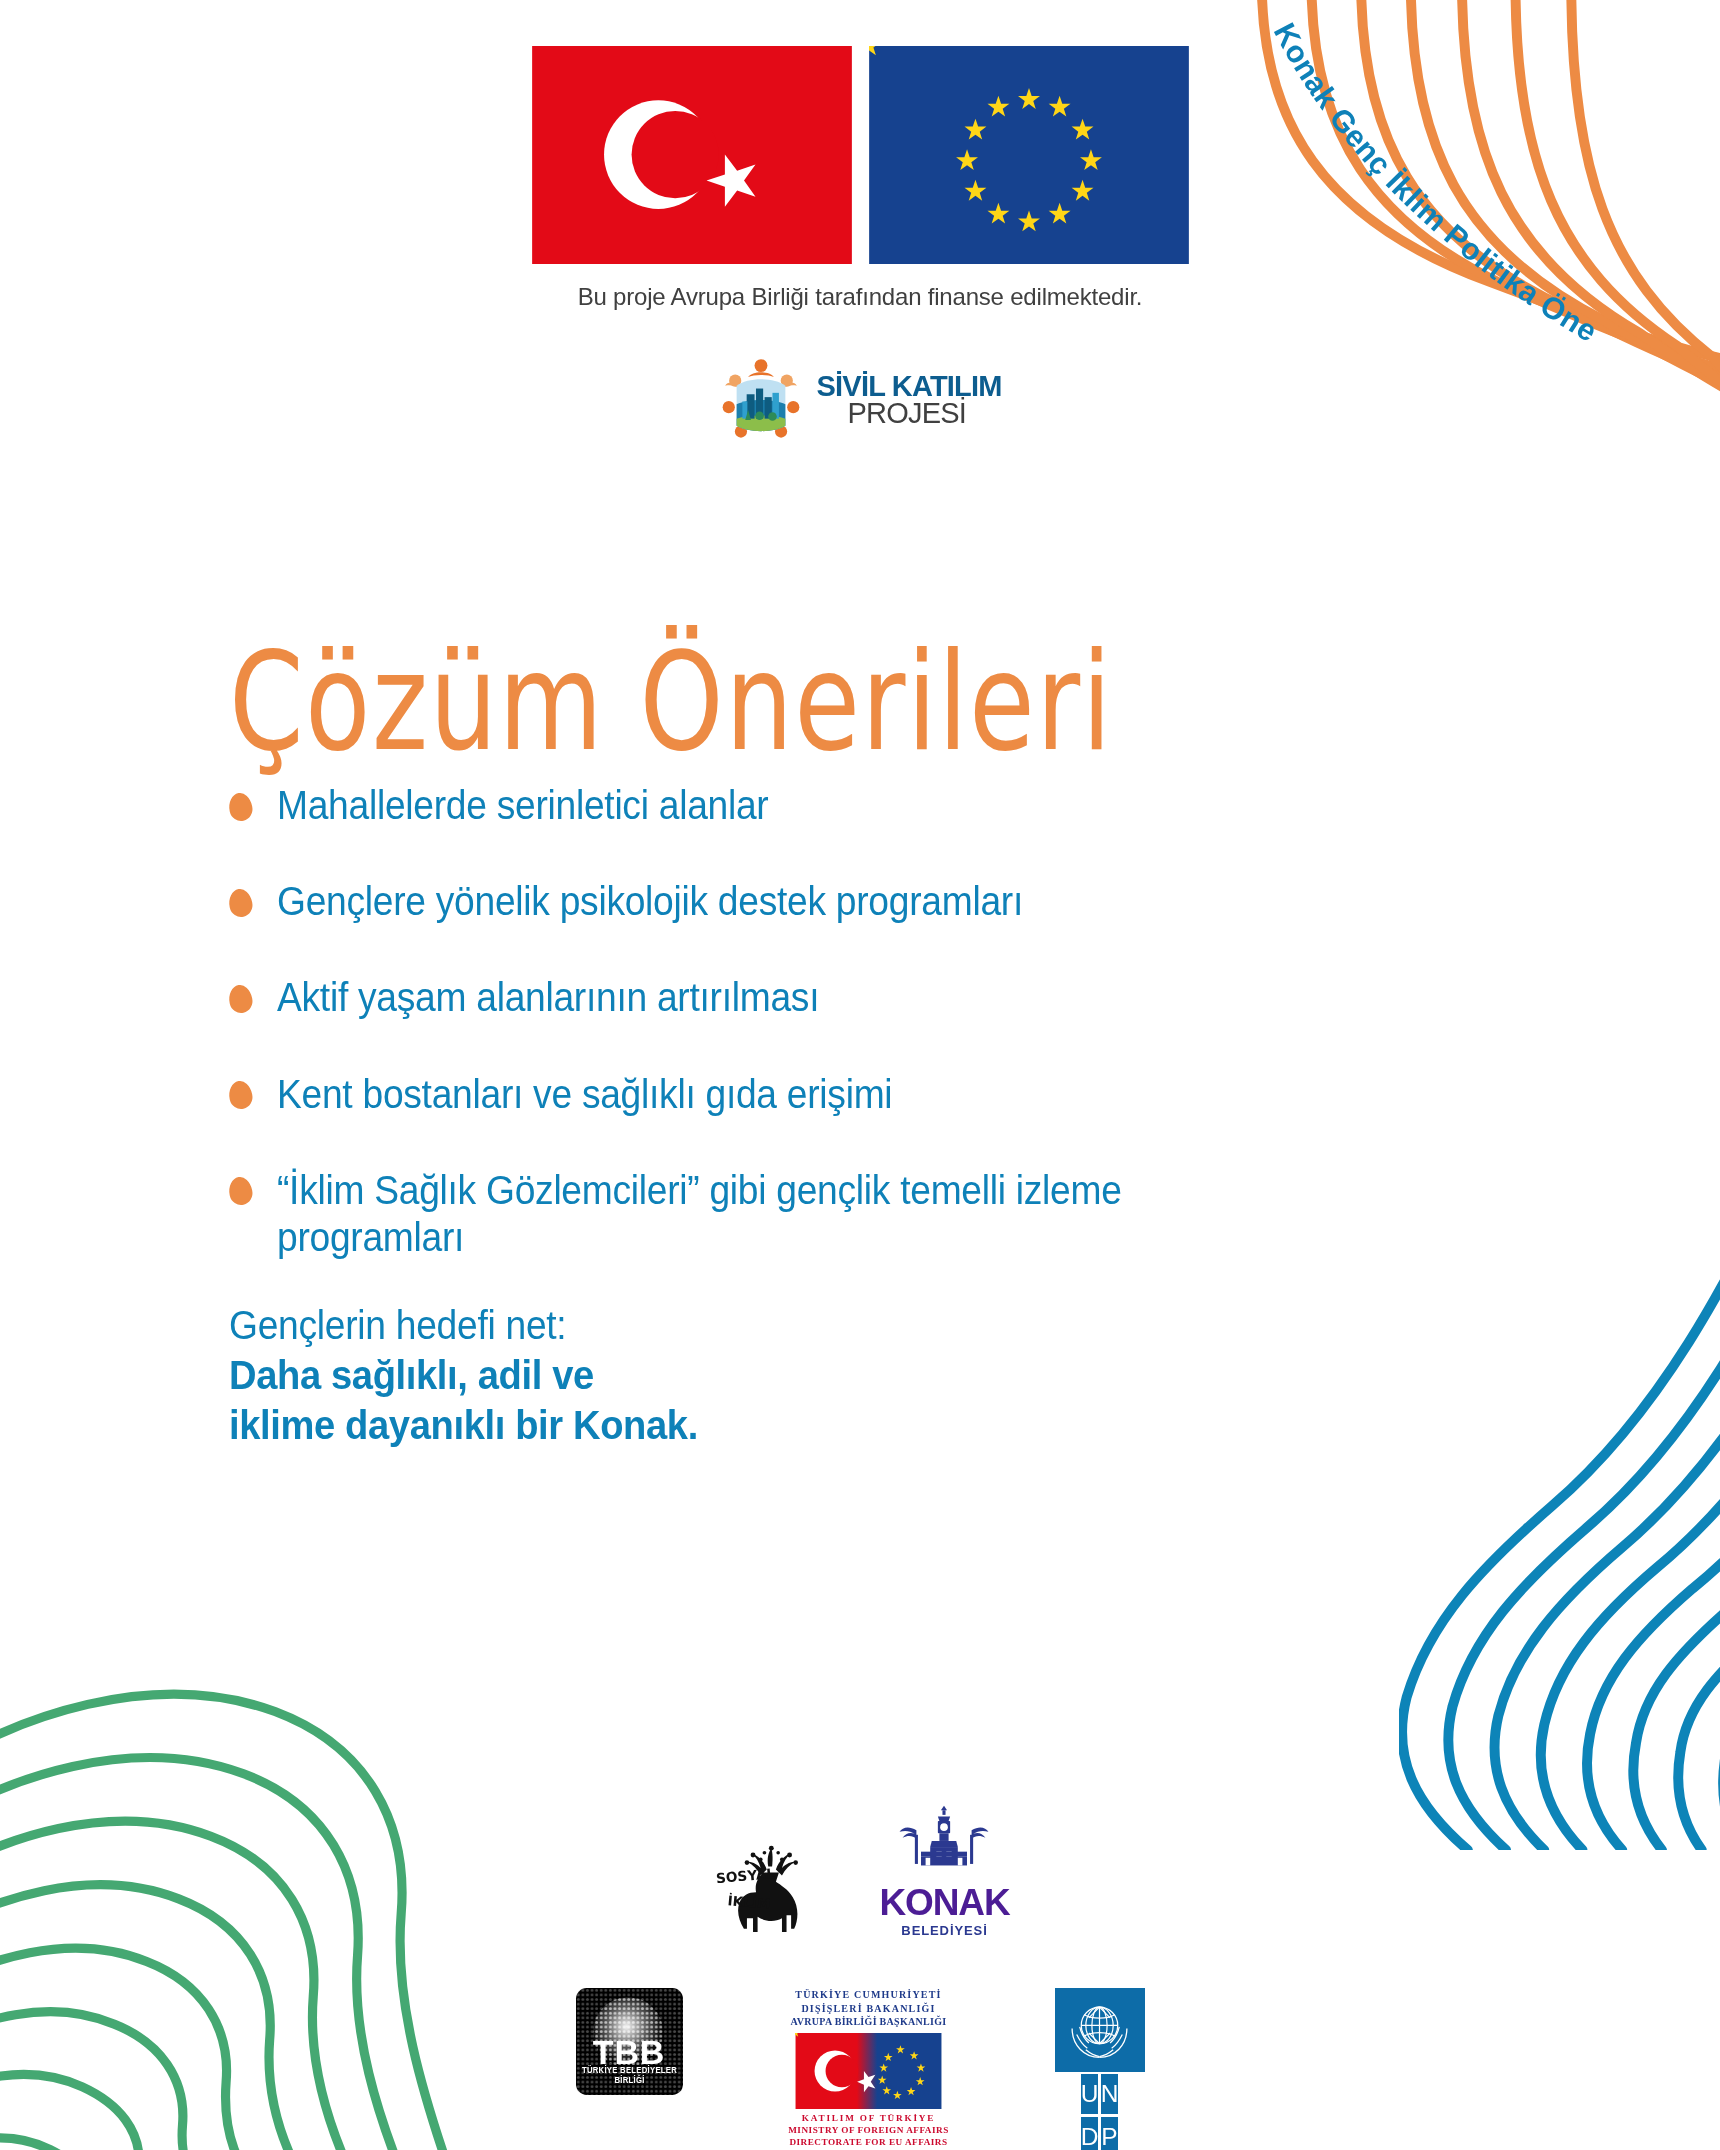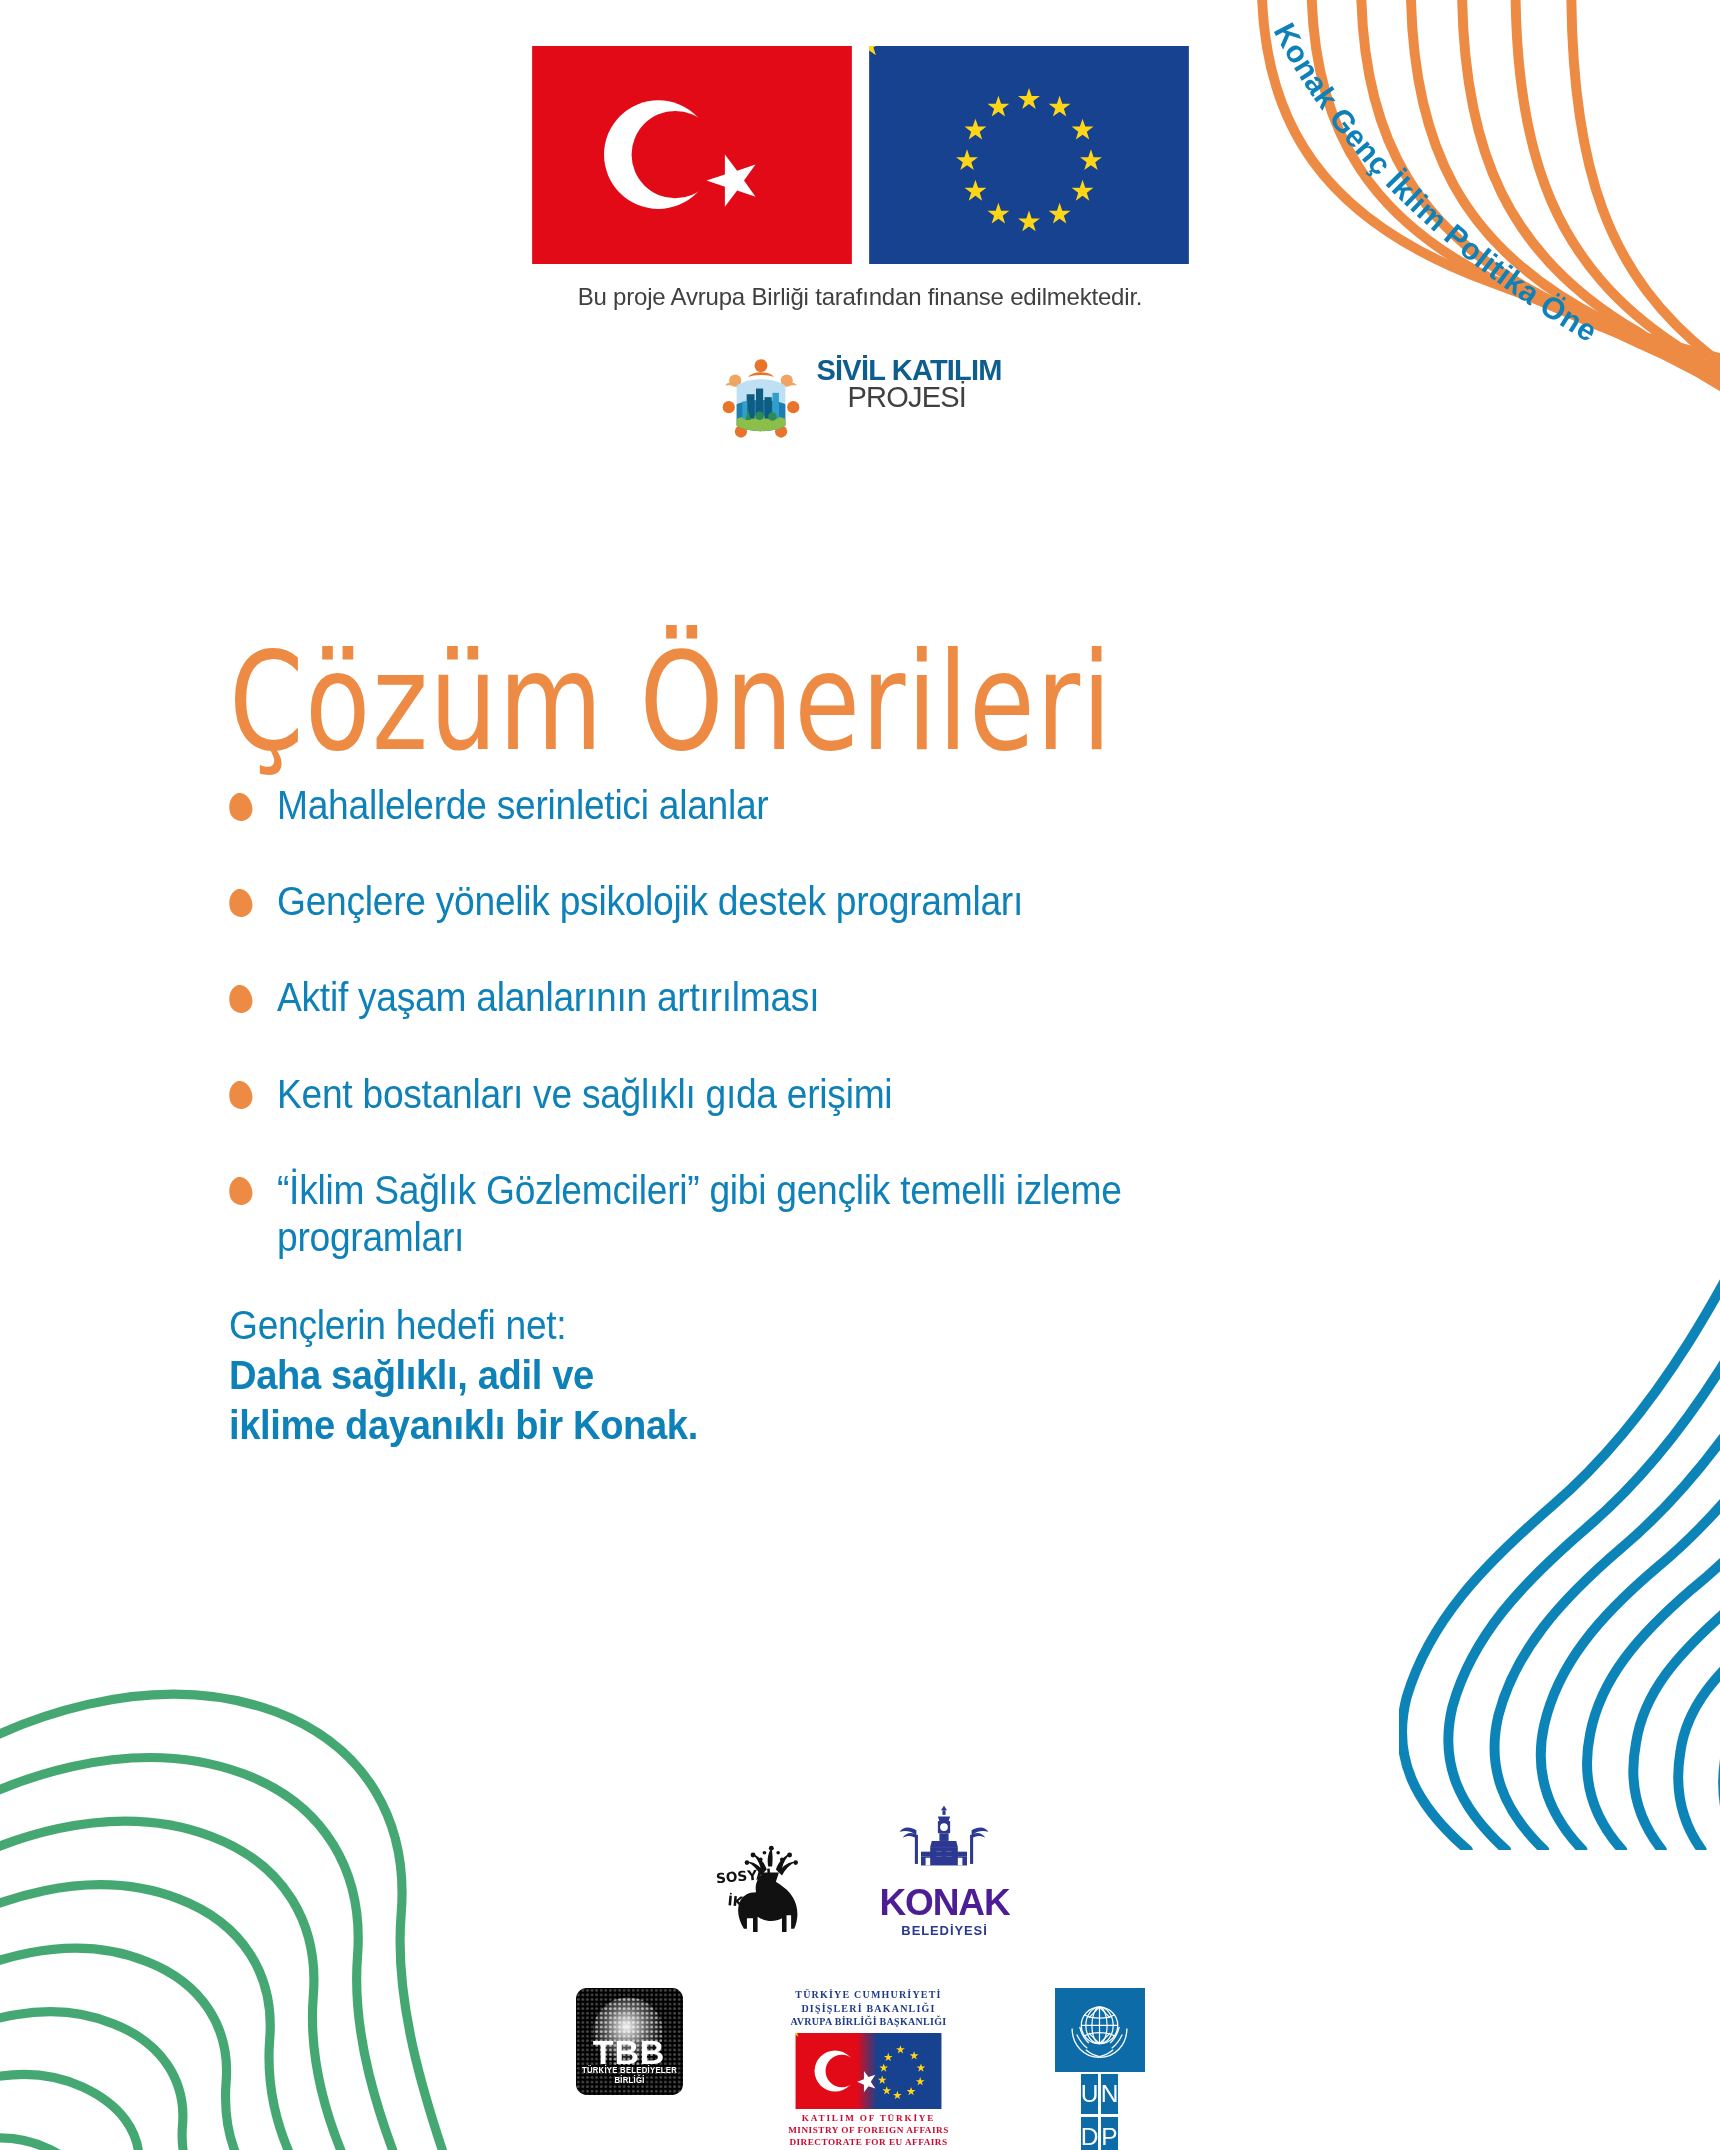--- a/index.html
+++ b/index.html
@@ -31,21 +31,21 @@
     margin-top:19px;
     font-size:24px;
     color:#404040;
     letter-spacing:-0.2px;
     font-family:"Liberation Sans", sans-serif;
   }
 
   
   #sivil-katilim-logo {
     margin-top:46px;
-    display:flex; justify-content:center; gap:12.2px;
+    display:flex; justify-content:center; align-items:center; gap:12.2px;
   }
   #sk-mark { width:86px; height:86px; }
   #sk-wordmark { display:flex; flex-direction:column; line-height:0.94; }
   #sk-line1 {
     font-size:29px; font-weight:bold; color:#0d5d8f;
     letter-spacing:-0.8px; font-family:"Liberation Sans", sans-serif;
   }
   #sk-line2 {
     font-size:29px; font-weight:normal; color:#404040;
     letter-spacing:-0.8px; font-family:"Liberation Sans", sans-serif;margin-left:31px;

